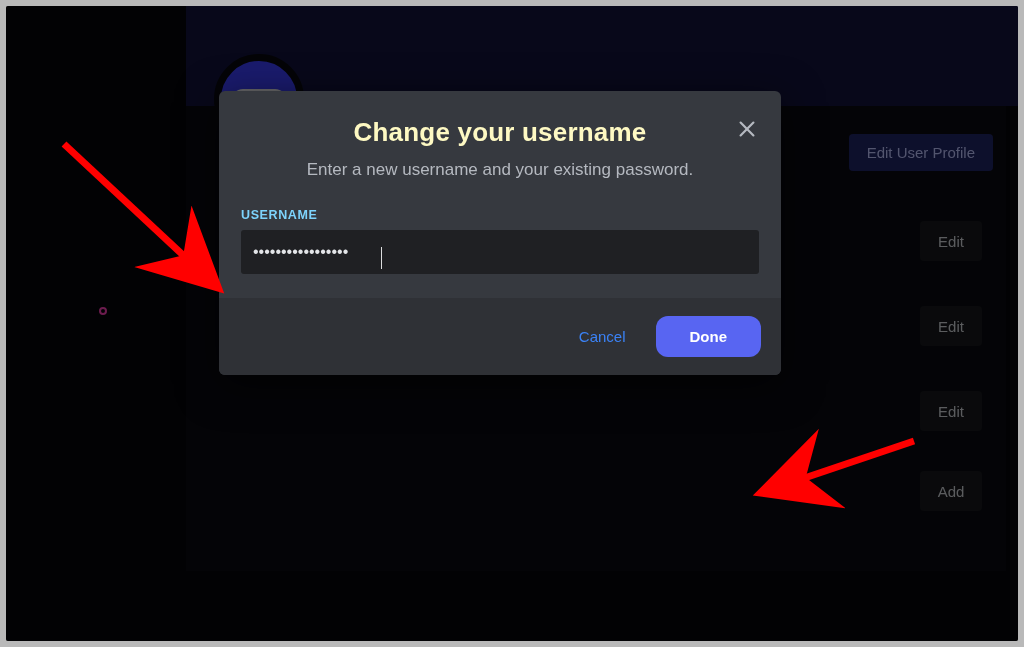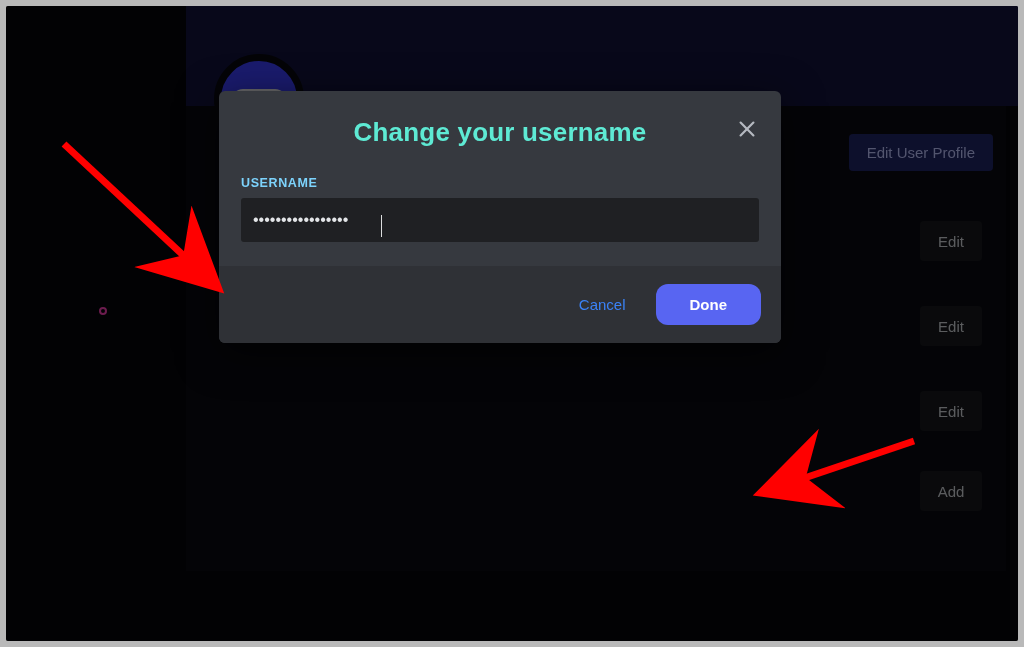--- a/index.html
+++ b/index.html
@@ -37,21 +37,21 @@
   
   .dim { position: absolute; inset: 0; background: rgba(0,0,0,0.55); }
 
   
   .modal {
     position: absolute; left: 213px; top: 85px; width: 562px;
     background: #36393f; border-radius: 6px; box-shadow: 0 10px 40px rgba(0,0,0,.6);
     overflow: hidden;
   }
   .modal-header { padding: 26px 30px 10px; text-align: center; position: relative; }
-  .modal-title  { color: #5eead4; font-size: 26px; font-weight: 700; letter-spacing: .2px; }
+  .modal-title  { color: #fef9c3; font-size: 26px; font-weight: 700; letter-spacing: .2px; }
   .modal-sub    { margin-top: 12px; color: #b5b9c0; font-size: 17px; }
   .close-btn    { position: absolute; right: 18px; top: 22px; width: 32px; height: 32px; color: #b5b9c0; cursor: pointer; display:flex; align-items:center; justify-content:center; }
   .close-btn svg { width: 22px; height: 22px; }
 
   .modal-body { padding: 18px 22px 4px; }
   .field-label { color: #7dd3fc; font-size: 12.5px; font-weight: 700; letter-spacing: .6px; }
   .text-input, .pwd-input {
     width: 100%; margin-top: 8px; margin-bottom: 20px;
     background: #1f2023; border: none; outline: none;
     color: #e3e5e8; font-size: 16px; padding: 12px 12px;
@@ -88,20 +88,21 @@
   <div class="side-edit e3">Edit</div>
   <div class="side-edit e4">Add</div>
 
   <div class="pink-dot"></div>
 
   <div class="dim"></div>
 
   <div class="modal">
     <div class="modal-header">
       <div class="modal-title">Change your username</div>
+      <div class="modal-sub">Enter a new username and your existing password.</div>
       <div class="close-btn">
         <svg viewBox="0 0 24 24">
           <path d="M5 5 L19 19 M19 5 L5 19" stroke="currentColor" stroke-width="2.4" stroke-linecap="round" fill="none"></path>
         </svg>
       </div>
     </div>
 
     <div class="modal-body">
       <div class="field-label">USERNAME</div>
 

